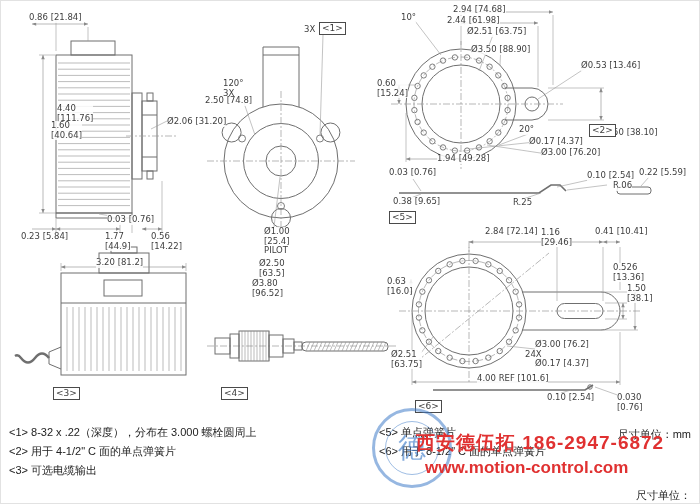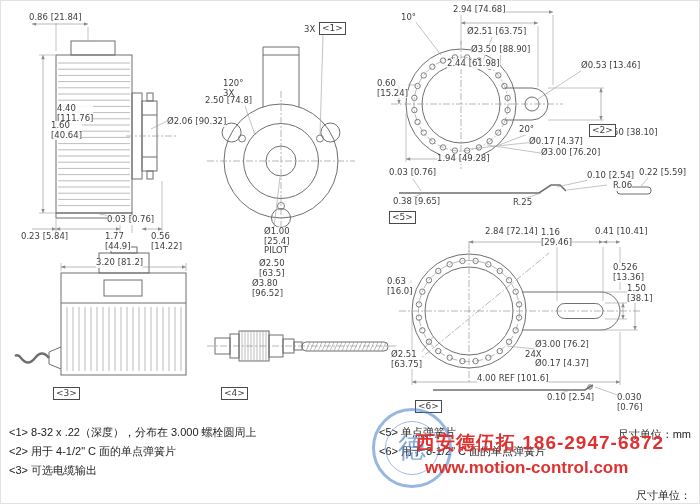--- a/index.html
+++ b/index.html
@@ -332,41 +332,41 @@
 
     </g>
   </svg>
 
   <div class="dim-layer">
       <div class="dim" style="left: 28px; top: 12px;">0.86 [21.84]</div>
       <div class="dim" style="left: 16px; top: 103px; margin-left: 40px;">4.40
 [111.76]</div>
       <div class="dim" style="left: 50px; top: 120px;">1.60
 [40.64]</div>
-      <div class="dim" style="left: 166px; top: 116px;">Ø2.06 [90.32]</div>
+      <div class="dim" style="left: 166px; top: 116px;">Ø2.06 [31.20]</div>
       <div class="dim" style="left: 106px; top: 214px;">0.03 [0.76]</div>
       <div class="dim" style="left: 20px; top: 231px;">0.23 [5.84]</div>
       <div class="dim" style="left: 104px; top: 231px;">1.77
 [44.9]</div>
       <div class="dim" style="left: 150px; top: 231px;">0.56
 [14.22]</div>
       <div class="dim" style="left: 303px; top: 24px;">3X</div>
       <div class="dim boxed" style="left: 318px; top: 21px;">&lt;1&gt;</div>
       <div class="dim" style="left: 222px; top: 78px;">120°
 3X</div>
       <div class="dim" style="left: 204px; top: 95px;">2.50 [74.8]</div>
       <div class="dim" style="left: 263px; top: 226px;">Ø1.00
 [25.4]
 PILOT</div>
       <div class="dim" style="left: 258px; top: 258px;">Ø2.50
 [63.5]</div>
       <div class="dim" style="left: 251px; top: 278px;">Ø3.80
 [96.52]</div>
       <div class="dim" style="left: 452px; top: 4px;">2.94 [74.68]</div>
-      <div class="dim" style="left: 446px; top: 15px; margin-top: 43px;">2.44 [61.98]</div>
+      <div class="dim" style="left: 446px; top: 15px;">2.44 [61.98]</div>
       <div class="dim" style="left: 466px; top: 26px;">Ø2.51 [63.75]</div>
       <div class="dim" style="left: 470px; top: 44px;">Ø3.50 [88.90]</div>
       <div class="dim" style="left: 400px; top: 12px;">10°</div>
       <div class="dim" style="left: 376px; top: 78px;">0.60
 [15.24]</div>
       <div class="dim" style="left: 580px; top: 60px;">Ø0.53 [13.46]</div>
       <div class="dim" style="left: 604px; top: 96px; margin-top: 31px;">1.50 [38.10]</div>
       <div class="dim" style="left: 518px; top: 124px;">20°</div>
       <div class="dim" style="left: 528px; top: 136px;">Ø0.17 [4.37]</div>
       <div class="dim" style="left: 540px; top: 147px;">Ø3.00 [76.20]</div>

